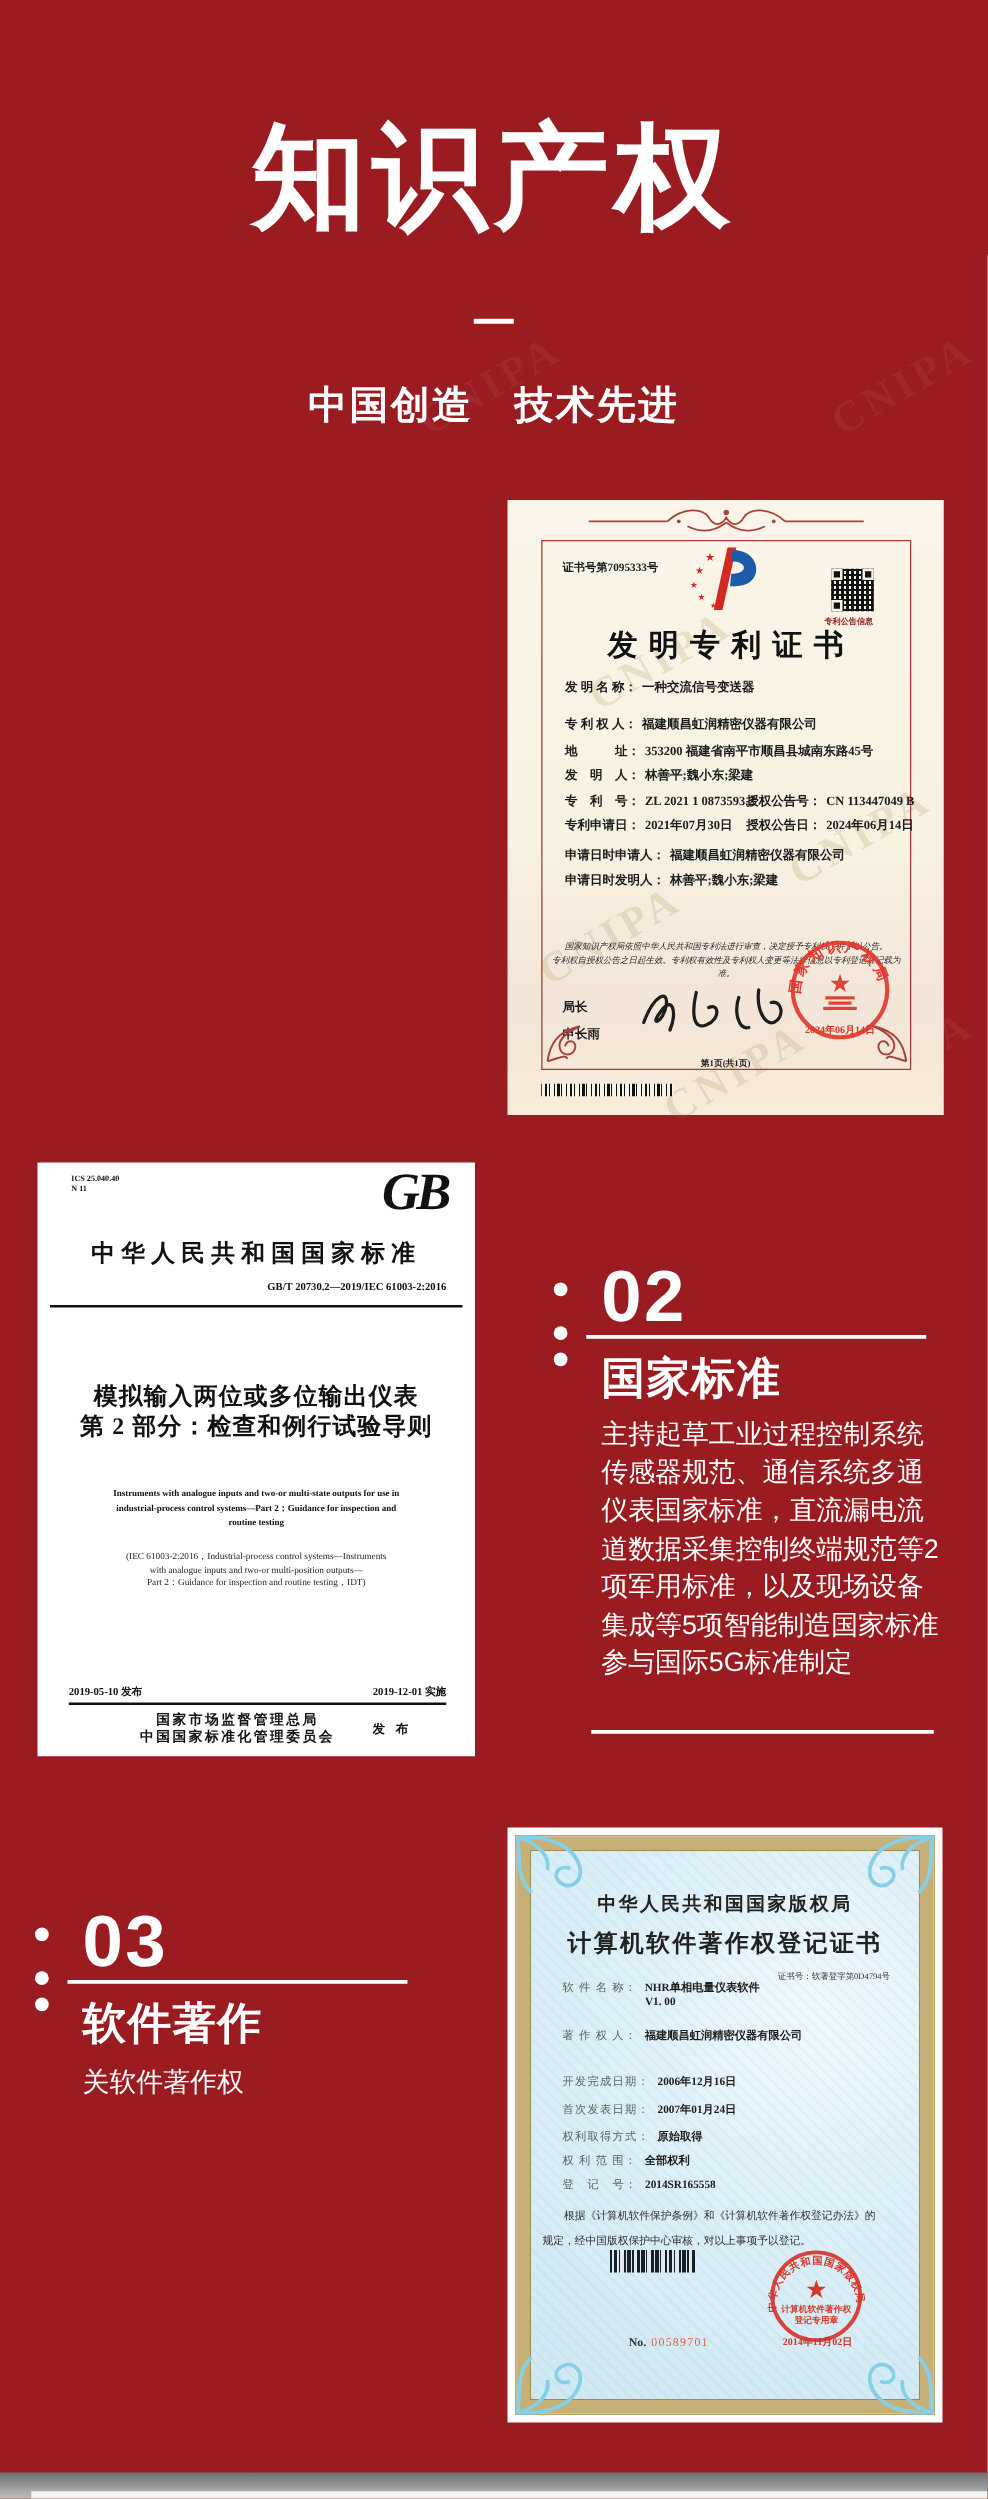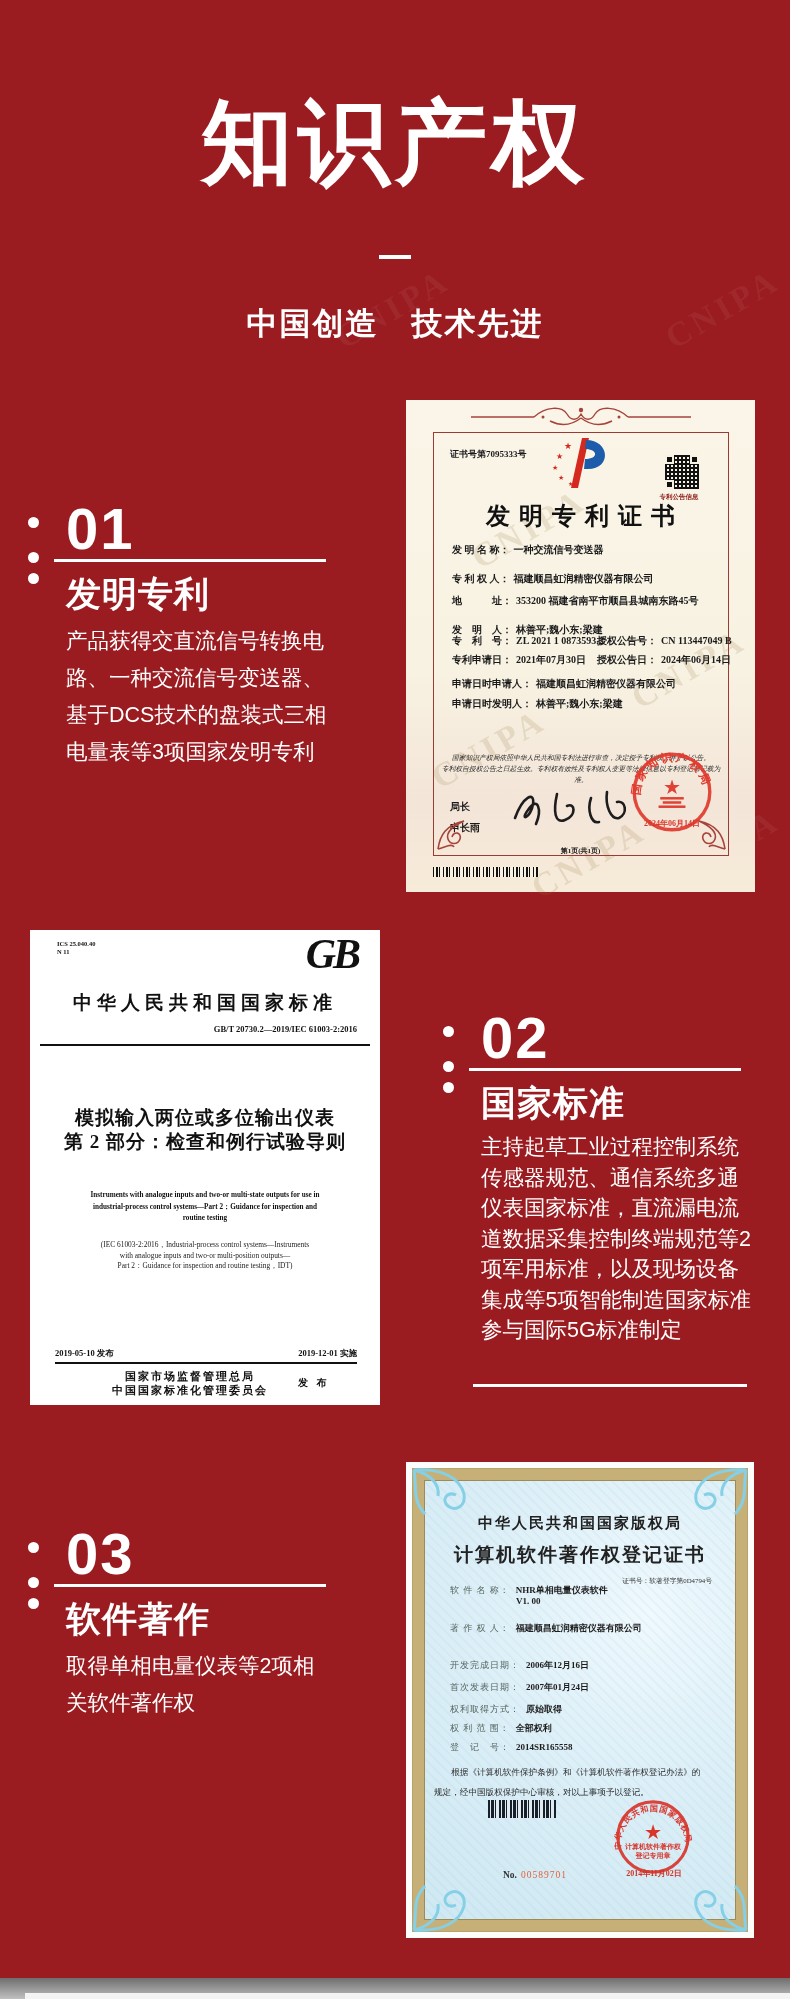--- a/index.html
+++ b/index.html
@@ -44,21 +44,21 @@
   .cert1 .qr{position:absolute;right:56px;top:55px;width:34px;height:34px;background:
      repeating-linear-gradient(90deg,#111 0 2px,transparent 2px 4px),
      repeating-linear-gradient(0deg,#111 0 2px,#f8f2e2 2px 4px);}
   .cert1 .qr i{position:absolute;width:9px;height:9px;background:#111;border:2px solid #f8f2e2;box-sizing:border-box;}
   .cert1 .qr i.a{left:0;top:0}.cert1 .qr i.b{right:0;top:0}.cert1 .qr i.c{left:0;bottom:0}
   .cert1 .qrlabel{position:absolute;right:46px;top:93px;width:60px;text-align:center;font-size:6.5px;font-weight:bold;color:#8a1511;}
   .cert1 .ctitle{position:absolute;left:0;top:100px;width:100%;text-align:center;
      font-size:24px;font-weight:bold;letter-spacing:9px;text-indent:9px;color:#111;}
   .cert1 .row{position:absolute;left:46px;font-size:10px;font-weight:bold;white-space:nowrap;}
   .cert1 .row .lab{margin-right:4px;}
-  .r1{top:143px}.r2{top:172px}.r3{top:194px}.r4{top:223px}
+  .r1{top:143px}.r2{top:172px}.r3{top:194px}.r4{top:213px}
   .r5a{top:234px}.r5b{top:234px;left:191px !important}
   .r6a{top:253px}.r6b{top:253px;left:191px !important}
   .r7{top:277px}.r8{top:297px}
   .cert1 .legal{position:absolute;left:30px;top:352px;width:290px;text-align:center;
      font-size:6.8px;line-height:11px;color:#2a2a2a;font-style:italic;}
   .cert1 .director{position:absolute;left:44px;top:396px;font-size:10px;font-weight:bold;line-height:21px;}
   .cert1 .sig{position:absolute;left:95px;top:382px;}
   .cert1 .seal{position:absolute;left:224px;top:350px;width:84px;height:84px;}
   .cert1 .sealdate{position:absolute;left:224px;top:418px;width:84px;text-align:center;
      font-size:8px;font-weight:bold;color:#d8362b;}
@@ -136,34 +136,20 @@
 <div class="canvas">
 
   <h1 class="page-title">知识产权</h1>
   <div class="title-dash"></div>
   <div class="subtitle">中国创造　技术先进</div>
 
   <span class="wm wm-red" style="left:330px;top:290px">CNIPA</span>
   <span class="wm wm-red" style="left:660px;top:290px">CNIPA</span>
   <span class="wm wm-red" style="left:660px;top:830px">CNIPA</span>
 
-  <section class="sec s01">
-    <i class="dot d1"></i>
-    <i class="dot d2"></i>
-    <i class="dot d3"></i>
-    <div class="num">01</div>
-    <div class="rule"></div>
-    <div class="head">发明专利</div>
-    <div class="body">
-      <div>产品获得交直流信号转换电</div>
-      <div>路、一种交流信号变送器、</div>
-      <div>基于DCS技术的盘装式三相</div>
-      <div>电量表等3项国家发明专利</div>
-    </div>
-  </section>
 
   <section class="sec sec-02 s02">
     <i class="dot d1"></i>
     <i class="dot d2"></i>
     <i class="dot d3"></i>
     <div class="num">02</div>
     <div class="rule"></div>
     <div class="head">国家标准</div>
     <div class="body">
       <div>主持起草工业过程控制系统</div>
@@ -178,21 +164,20 @@
   </section>
 
   <section class="sec s03">
     <i class="dot d1"></i>
     <i class="dot d2"></i>
     <i class="dot d3"></i>
     <div class="num">03</div>
     <div class="rule"></div>
     <div class="head">软件著作</div>
     <div class="body">
-      <div>取得单相电量仪表等2项相</div>
       <div>关软件著作权</div>
     </div>
   </section>
 
   <div class="cert1">
     <span class="wm wm-cream" style="left:60px;top:110px">CNIPA</span>
     <span class="wm wm-cream" style="left:220px;top:250px">CNIPA</span>
     <span class="wm wm-cream" style="left:20px;top:330px">CNIPA</span>
     <span class="wm wm-cream" style="left:120px;top:440px">CNIPA</span>
 

